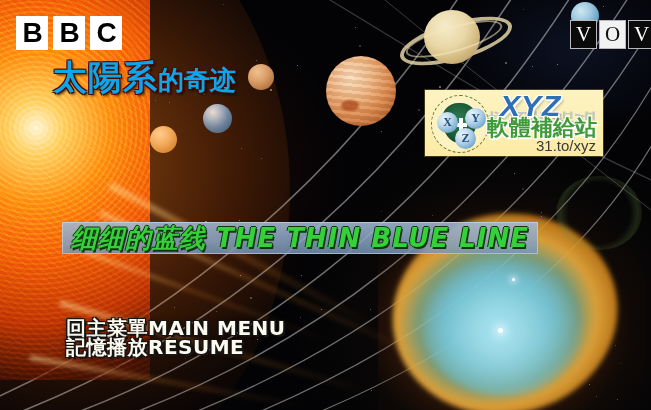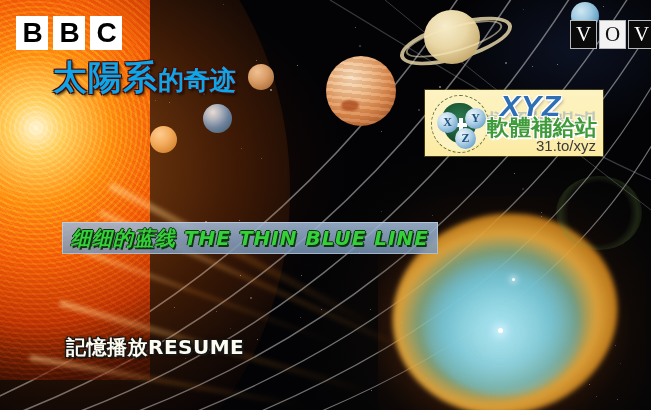--- a/index.html
+++ b/index.html
@@ -130,21 +130,21 @@
   .xyz-url{position:absolute;right:7px;bottom:2px;font:400 15px/17px "Liberation Sans",sans-serif;color:#3a3a3a;}
 
   
   .menu-hi{position:absolute;padding:3px 9px;
        background:linear-gradient(180deg, rgba(163,186,214,.88) 0%, rgba(140,167,199,.86) 50%, rgba(120,148,182,.84) 100%);
        box-shadow:inset 0 0 0 1px rgba(210,225,240,.55);
        white-space:nowrap;}
   .mi1{left:62px;top:222px;}
   .mi2{left:62px;top:262px;}
   .mtxt{font-family:"DejaVu Sans","Liberation Sans",sans-serif;font-style:italic;font-weight:bold;
-        font-size:20px;line-height:26px;letter-spacing:1px;}
+        font-size:26px;line-height:26px;letter-spacing:1px;}
   .mtxt.green{color:#35d13a;text-shadow:1.5px 1.5px 0 #10340f, -1px 0 0 #10340f, 0 -1px 0 #10340f, 1px 0 0 #10340f;}
   .mtxt.cream{color:#fdf9ec;text-shadow:1.5px 1.5px 0 #2a2a2a, -1px 0 0 #2a2a2a, 0 -1px 0 #2a2a2a, 1px 0 0 #2a2a2a;}
 
   .menu-plain{position:absolute;left:66px;white-space:nowrap;
        font-family:"DejaVu Sans","Liberation Sans",sans-serif;font-weight:bold;font-size:20px;line-height:24px;
        color:#fdfbf0;letter-spacing:.5px;
        text-shadow:2px 2px 0 #151515, -1.2px -1.2px 0 #151515, 1.2px -1.2px 0 #151515, -1.2px 1.2px 0 #151515,
                    0 0 5px rgba(0,0,0,.7);}
   .mp1{top:316px;}
   .mp2{top:335px;}
@@ -320,15 +320,16 @@
     <div class="xyz-big">XYZ</div>
     <div class="xyz-cn">軟體補給站</div>
     <div class="xyz-url">31.to/xyz</div>
   </div>
 
   <div class="menu-hi mi1">
     <span class="mtxt green">细细的蓝线 THE THIN BLUE LINE</span>
   </div>
 
 
+  <div class="menu-plain mp1">回主菜單MAIN MENU</div>
   <div class="menu-plain mp2">記憶播放RESUME</div>
 
 </div>
 
 </body></html>

